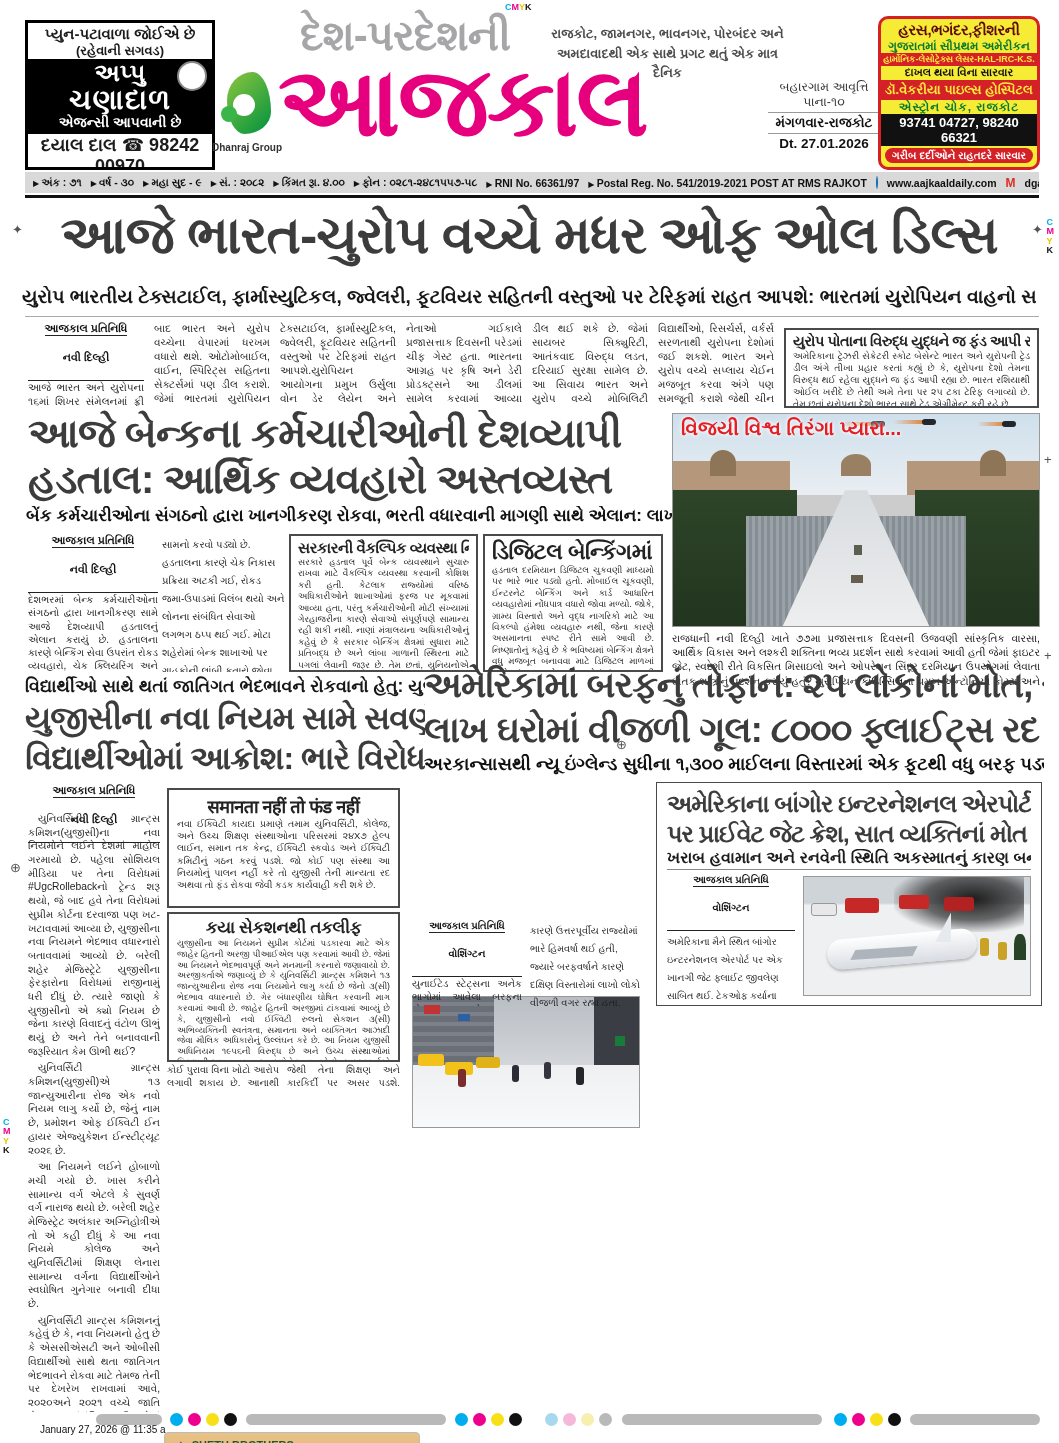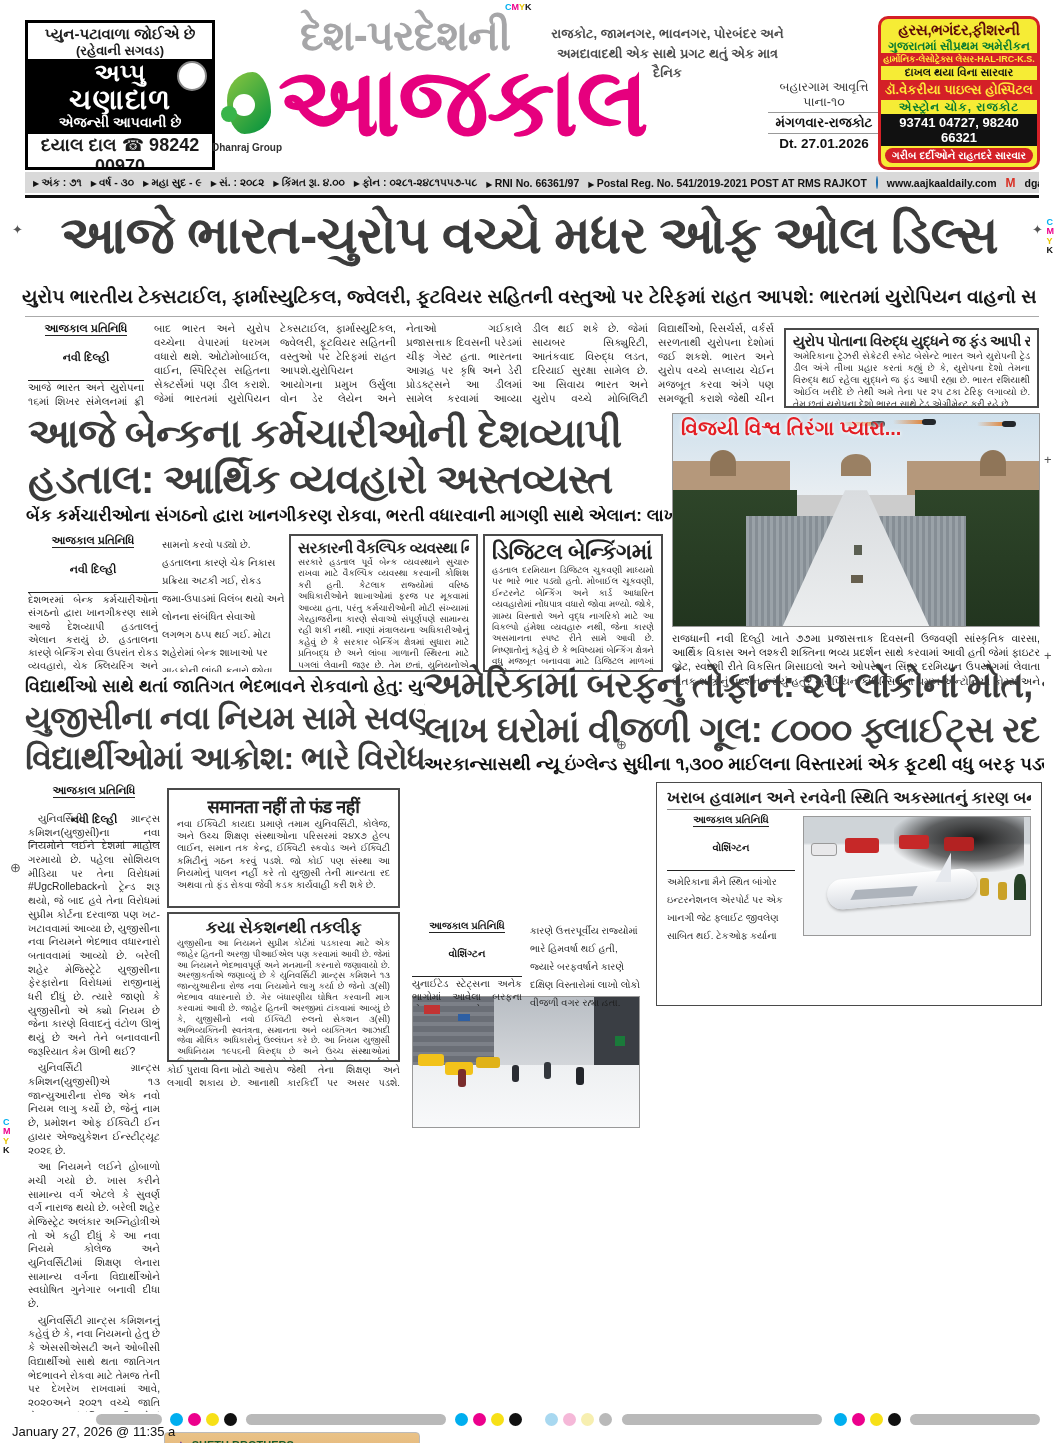--- a/index.html
+++ b/index.html
@@ -275,20 +275,24 @@
       <span class="b2">વોશિંગ્ટન</span>
     </div>
     <div class="news" style="font-size:9.8px;">યુનાઈટેડ સ્ટેટ્સના અનેક ભાગોમાં આવેલા બરફના તોફાનના કારણે અત્યાર સુધીમાં ઓછામાં ઓછા ૨૫ લોકોનાં મોત થયા છે. આ વાવાઝોડાને</div>
   </div>
   <div class="abs" style="left:530px;top:920px;width:110px;height:86px;overflow:hidden;">
     <span class="news" style="font-size:9.8px;">કારણે ઉત્તરપૂર્વીય રાજ્યોમાં ભારે હિમવર્ષા થઈ હતી, જ્યારે બરફવર્ષાને કારણે દક્ષિણ વિસ્તારોમાં લાખો લોકો વીજળી વગર રહ્યા હતા. ૮,૦૦૦ થી વધુ ફ્લાઈટ્સ રદ કરવામાં આવી હતી.</span>
     
   </div>
 
   <div class="abs nbox" style="left:656px;top:782px;width:386px;height:224px;padding:6px 10px;border-width:1.5px;">
+    <div class="hl" style="font-size:24px;line-height:1.25;">
+      <div style="white-space:nowrap;overflow:hidden;">અમેરિકાના બાંગોર ઇન્ટરનેશનલ એરપોર્ટ</div>
+      <div style="white-space:nowrap;overflow:hidden;">પર પ્રાઈવેટ જેટ ક્રેશ, સાત વ્યક્તિનાં મોત</div>
+    </div>
     <div class="b" style="font-size:16px;border-bottom:1px solid #888;padding-bottom:2px;white-space:nowrap;overflow:hidden;">ખરાબ હવામાન અને રનવેની સ્થિતિ અકસ્માતનું કારણ બની</div>
     <div style="position:relative;margin-top:4px;height:126px;">
       <div style="position:absolute;left:0;top:0;width:128px;height:126px;overflow:hidden;">
         <div class="byline" style="font-size:10px;">
           <span class="b1">આજકાલ પ્રતિનિધિ</span>
           <span class="b2">વોશિંગ્ટન</span>
         </div>
         <span class="news" style="font-size:9.6px;">અમેરિકાના મૈને સ્થિત બાંગોર ઇન્ટરનેશનલ એરપોર્ટ પર એક ખાનગી જેટ ફ્લાઈટ જીવલેણ સાબિત થઈ. ટેકઓફ કર્યાના થોડા સમય પછી, વિમાને કાબુ ગુમાવ્યો અને રનવે પાસે પટકી ગયું, ત્યારબાદ ભીષણ આગ</span>
         
       </div>
@@ -333,15 +337,15 @@
   <div class="dot" style="left:563px;top:1413px;background:#f5b8d8;"></div>
   <div class="dot" style="left:581px;top:1413px;background:#f7efb0;"></div>
   <div class="dot" style="left:599px;top:1413px;background:#b9b9b9;"></div>
   <div class="regbar" style="left:622px;top:1414px;width:200px;"></div>
   <div class="dot" style="left:834px;top:1413px;background:#00aeef;"></div>
   <div class="dot" style="left:852px;top:1413px;background:#ec008c;"></div>
   <div class="dot" style="left:870px;top:1413px;background:#f7e017;"></div>
   <div class="dot" style="left:888px;top:1413px;background:#111;"></div>
   <div class="regbar" style="left:910px;top:1414px;width:130px;"></div>
 
-  <div class="abs" style="left:12px;top:1424px;font-size:13px;color:#111;">January 27, 2026 @ 11:35 a</div>
+  <div class="abs" style="left:40px;top:1424px;font-size:10px;color:#111;">January 27, 2026 @ 11:35 a</div>
 
 </div>
 
 </body></html>

